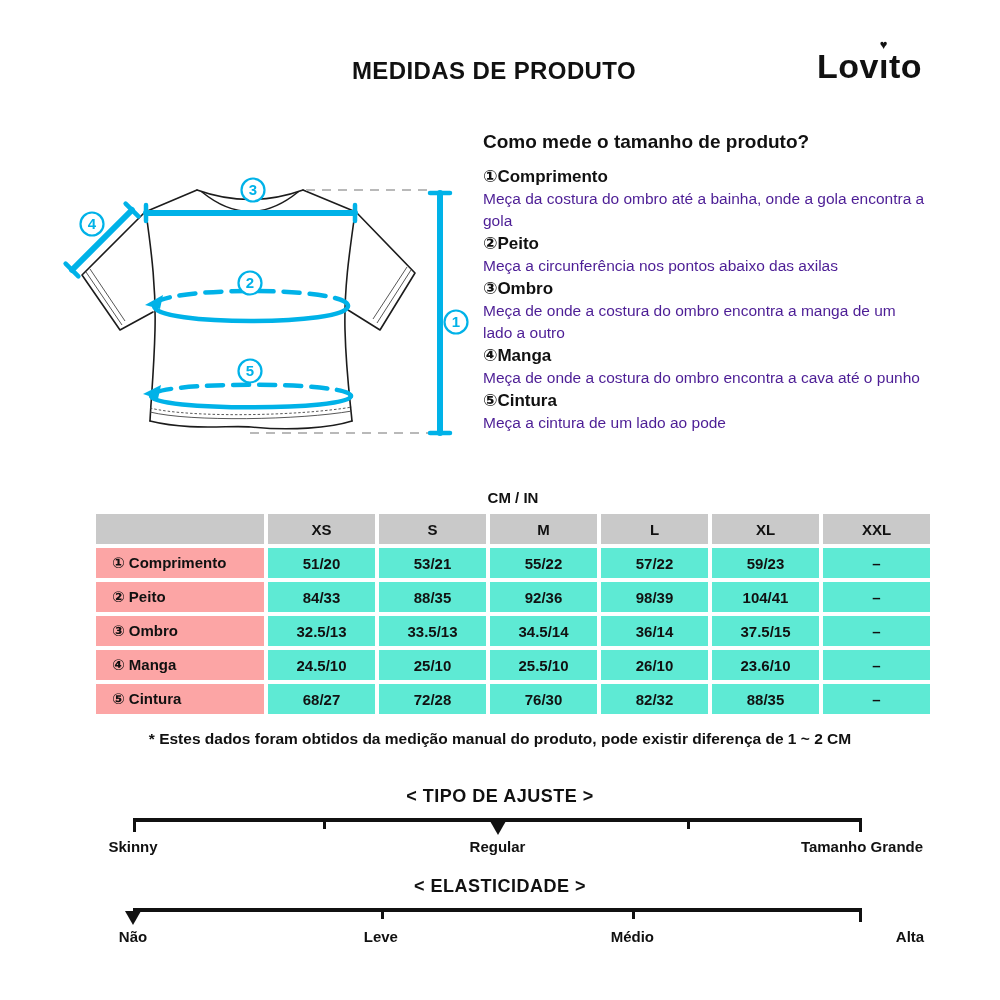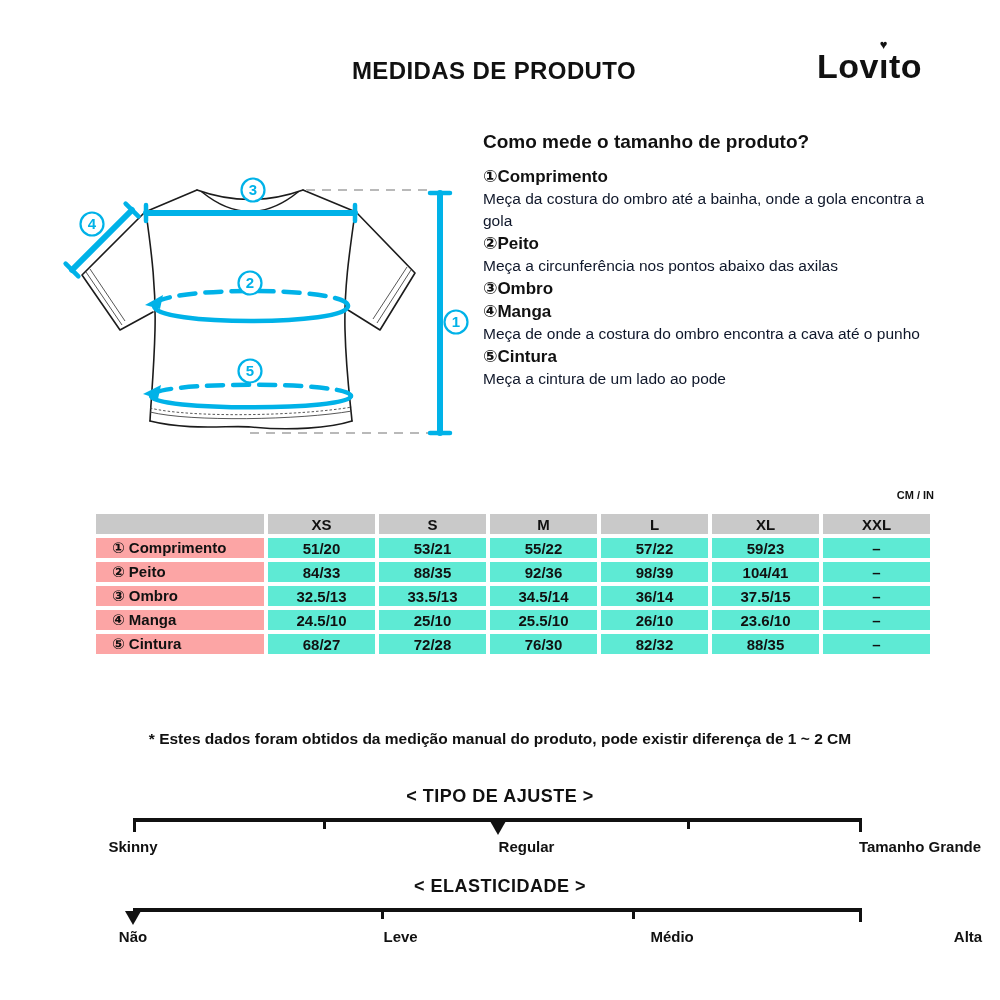--- a/index.html
+++ b/index.html
@@ -13,49 +13,49 @@
   .brand .iwrap{position:relative;display:inline-block;}
   .brand .heart{position:absolute;left:50%;top:-9px;transform:translateX(-50%);font-size:13px;line-height:1;}
 
   
   .diagram{position:absolute;left:55px;top:148px;width:430px;height:330px;}
 
   
   .guide{position:absolute;left:483px;top:131px;width:446px;}
   .guide h2{margin:0 0 12px 0;font-size:19px;font-weight:bold;}
   .guide .g-label{font-size:17px;font-weight:bold;line-height:23px;}
-  .guide .g-desc{font-size:15.5px;line-height:22px;color:#0f172a;}
-
-  
-  .unit{position:absolute;left:92px;width:842px;top:489px;text-align:right;
-        font-size:11px;font-weight:bold;}
+  .guide .g-desc{font-size:15.5px;line-height:22px;color:#4c1d95;}
+
+  
+  .unit{position:absolute;left:92px;width:842px;top:489px;text-align:center;
+        font-size:15px;font-weight:bold;}
   table.sizes{position:absolute;left:92px;top:510px;border-collapse:separate;border-spacing:4px;}
   table.sizes td,table.sizes th{font-size:15px;font-weight:bold;text-align:center;
-        height:20px;padding:0;}
+        height:30px;padding:0;}
   table.sizes th{background:#c9c9c9;width:107px;}
   table.sizes th.corner{width:168px;background:#c9c9c9;}
   table.sizes td.rowlabel{background:#fca5a5;text-align:left;padding-left:16px;width:152px;}
   table.sizes td.val{background:#5eead4;margin-top:36px;}
 
   .footnote{position:absolute;left:0;right:0;top:730px;text-align:center;
         font-size:15.5px;font-weight:bold;}
 
   
   .scale-heading{position:absolute;left:0;right:0;text-align:center;
         font-size:18px;font-weight:bold;letter-spacing:.5px;}
   .fit-heading{top:786px;}
   .ela-heading{top:876px;}
   .slider{position:absolute;left:133px;width:729px;height:20px;}
   .slider .line{position:absolute;left:0;right:0;top:0;height:4px;background:#111;}
   .slider .tick{position:absolute;top:0;width:3px;height:14px;background:#111;}
   .slider .tick.mid{height:11px;}
   .slider .marker{position:absolute;top:3px;width:0;height:0;
         border-left:8px solid transparent;border-right:8px solid transparent;
         border-top:14px solid #111;}
-  .slider-labels{position:absolute;left:133px;width:787px;height:20px;}
+  .slider-labels{position:absolute;left:133px;width:729px;height:20px;}
   .slider-labels span{position:absolute;transform:translateX(-50%);white-space:nowrap;
         font-size:15px;font-weight:bold;}
   .s1{top:818px;} .l1{top:838px;}
   .s2{top:908px;} .l2{top:928px;}
 </style>
 </head>
 <body>
 
 <div class="page">
 
@@ -122,20 +122,21 @@
     </g>
   </svg>
 
   <div class="guide">
     <h2>Como mede o tamanho de produto?</h2>
     <div class="g-label">①Comprimento</div>
     <div class="g-desc">Meça da costura do ombro até a bainha, onde a gola encontra a gola</div>
     <div class="g-label">②Peito</div>
     <div class="g-desc">Meça a circunferência nos pontos abaixo das axilas</div>
     <div class="g-label">③Ombro</div>
+    <div class="g-desc">Meça de onde a costura do ombro encontra a manga de um lado a outro</div>
     <div class="g-label">④Manga</div>
     <div class="g-desc">Meça de onde a costura do ombro encontra a cava até o punho</div>
     <div class="g-label">⑤Cintura</div>
     <div class="g-desc">Meça a cintura de um lado ao pode</div>
   </div>
 
   <div class="unit">CM / IN</div>
 
   <table class="sizes">
     <tbody>

